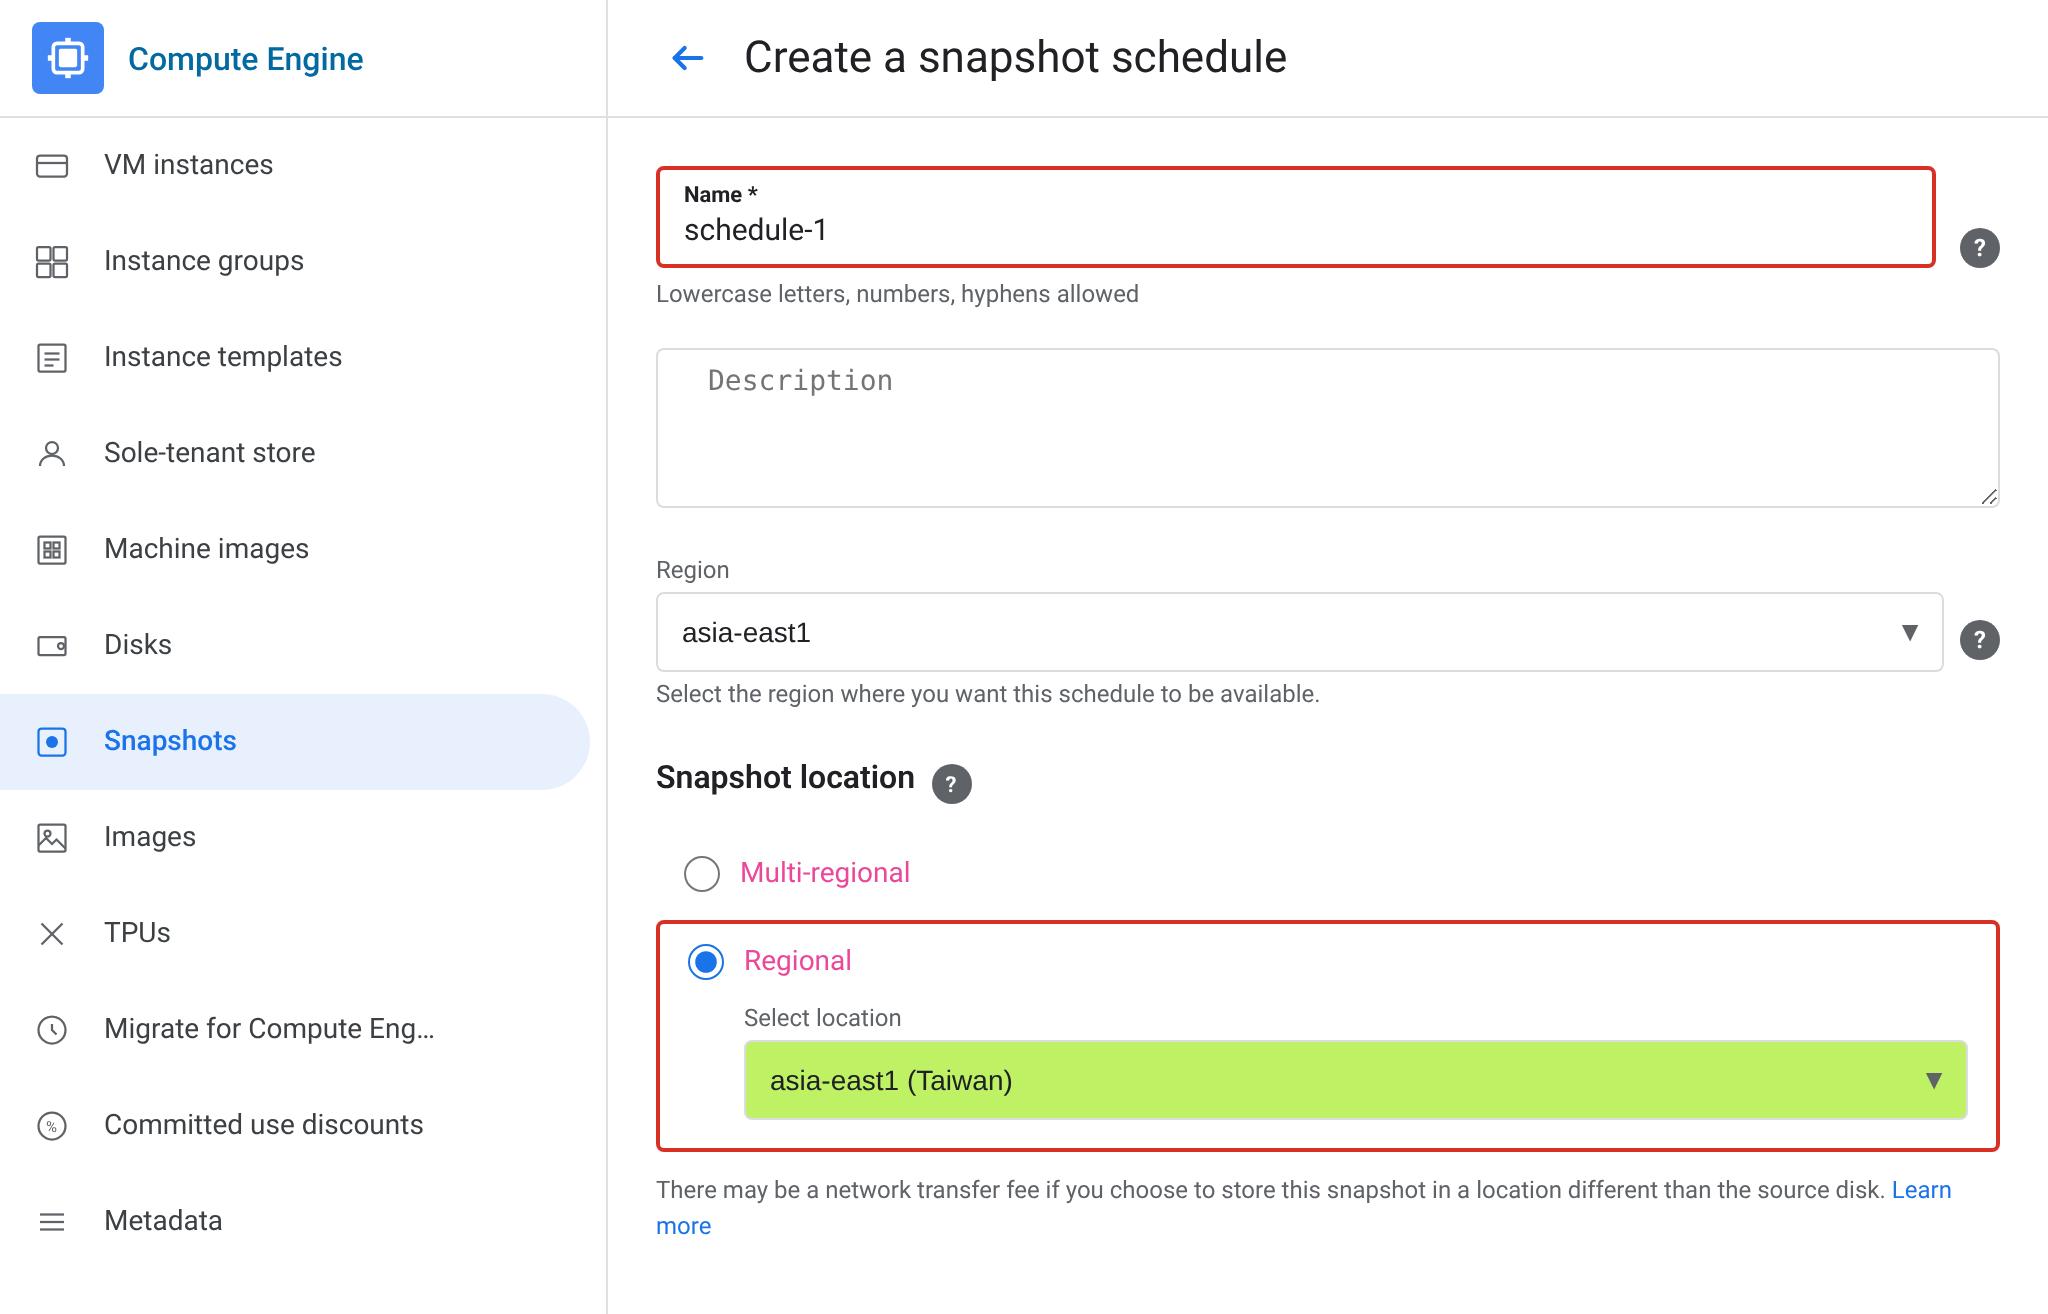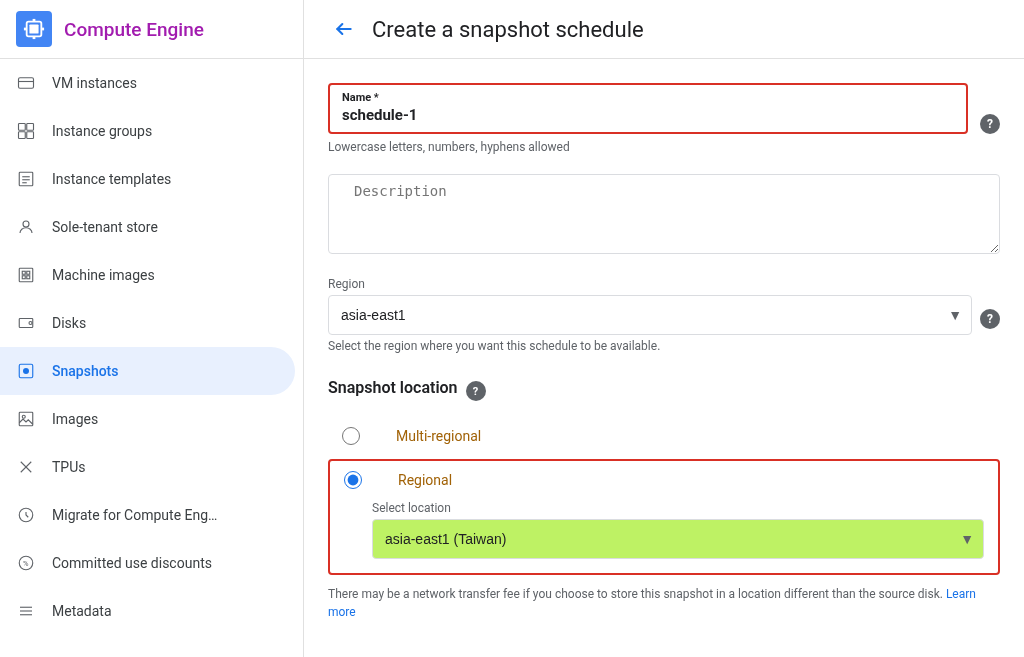--- a/index.html
+++ b/index.html
@@ -29,23 +29,23 @@
       background: #4285f4;
       border-radius: 4px;
       display: flex;
       align-items: center;
       justify-content: center;
       margin-right: 12px;
       flex-shrink: 0;
     }
     .sidebar-header-icon svg { fill: white; }
     .sidebar-header-title {
-      font-size: 19px;
+      font-size: 16px;
       font-weight: 500;
-      color: #a21caf;
+      color: #0369a1;
     }
     .sidebar-item {
       display: flex;
       align-items: center;
       padding: 0 16px;
       height: 48px;
       cursor: pointer;
       color: #3c4043;
       font-size: 14px;
       gap: 16px;
@@ -130,21 +130,21 @@
       margin-top: 4px;
     }
     .name-field-label {
       font-size: 11px;
       font-weight: 700;
       color: #202124;
       margin-bottom: 2px;
     }
     .name-field-value {
       font-size: 15px;
-      font-weight: 700;
+      font-weight: 400;
       color: #202124;
     }
     .help-icon {
       width: 20px;
       height: 20px;
       border-radius: 50%;
       background: #5f6368;
       color: white;
       display: flex;
       align-items: center;
@@ -200,21 +200,21 @@
       cursor: pointer;
       gap: 10px;
     }
     .radio-input {
       width: 18px;
       height: 18px;
       accent-color: #1a73e8;
       cursor: pointer;
       flex-shrink: 0;
     }
-    .radio-label { font-size: 14px; color: #a16207; margin-left: 26px; }
+    .radio-label { font-size: 14px; color: #ec4899; }
 
     
     .location-subfield {
       margin-top: 12px;
       margin-left: 28px;
     }
     .location-label {
       font-size: 12px;
       color: #5f6368;
       margin-bottom: 4px;

